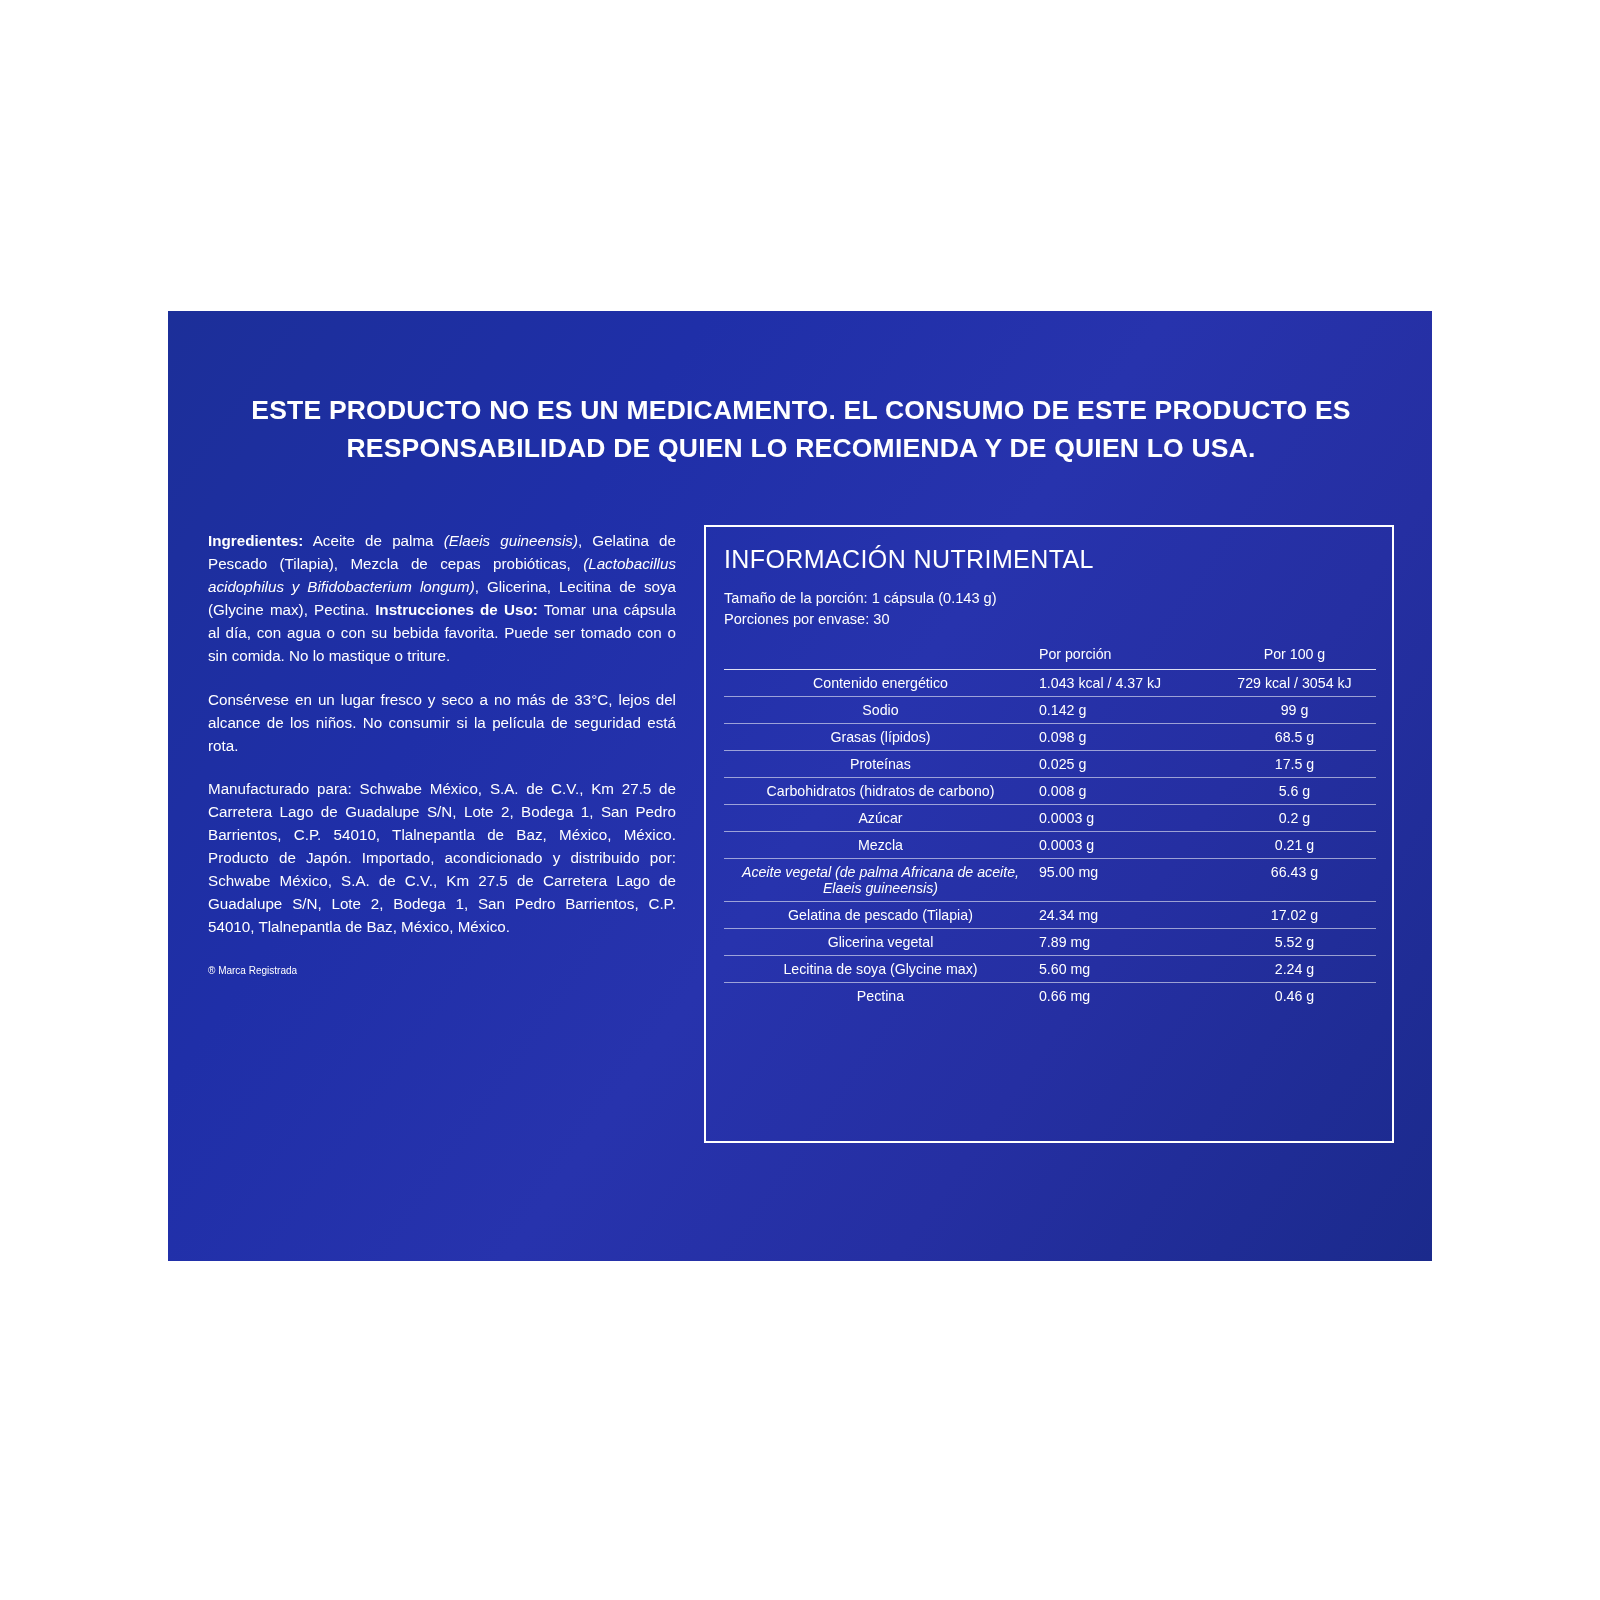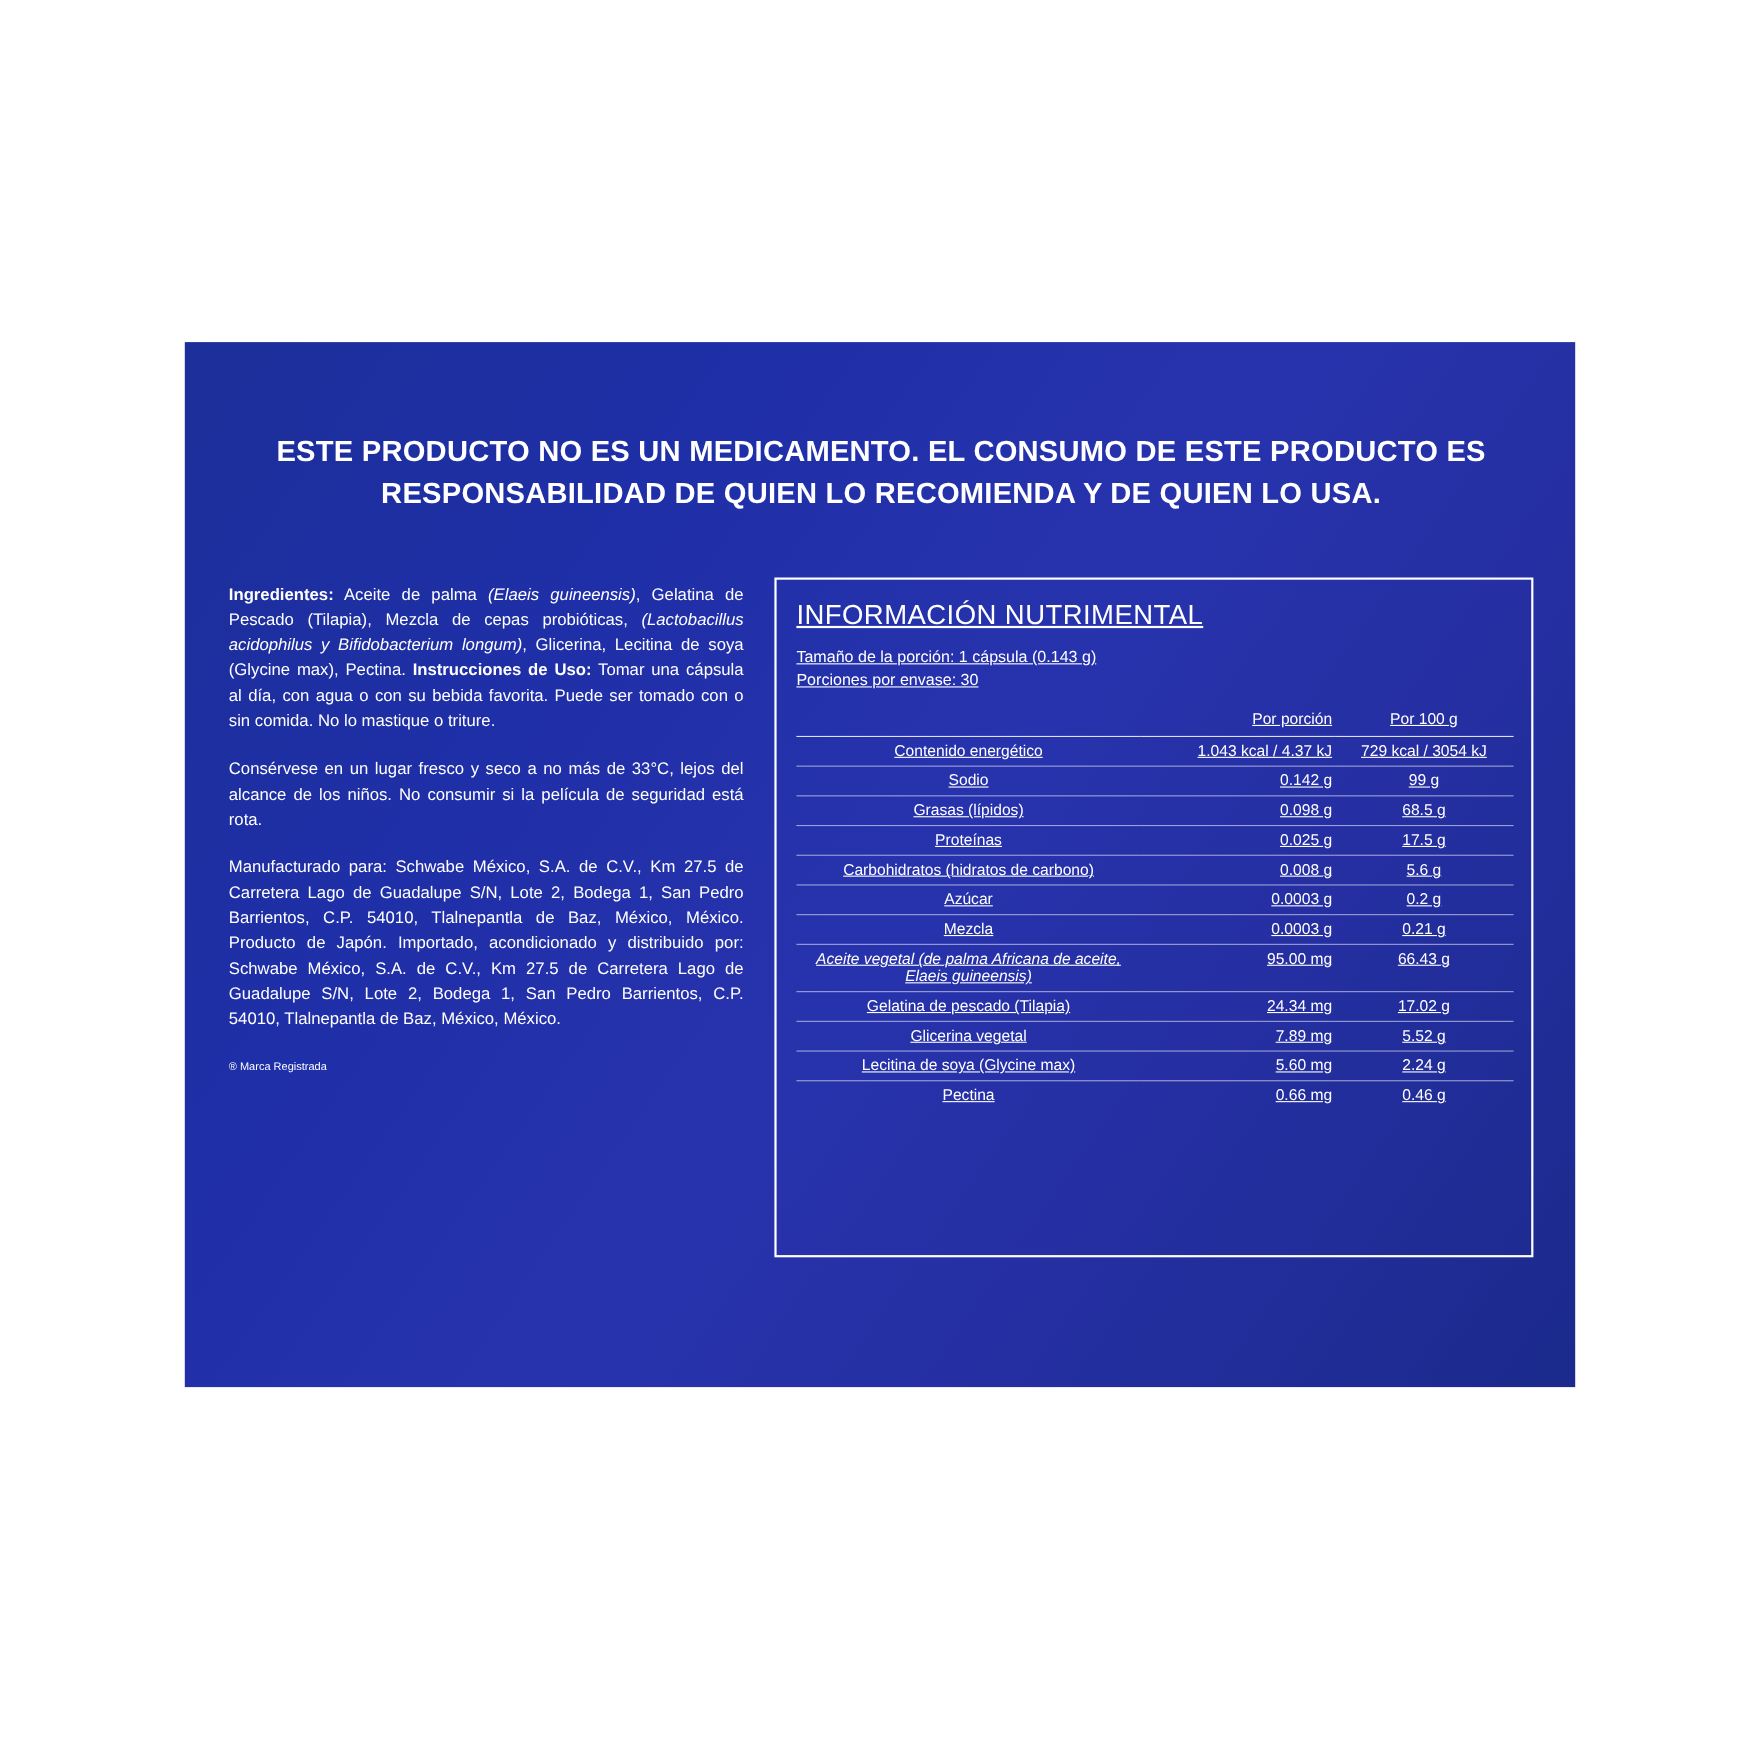--- a/index.html
+++ b/index.html
@@ -71,21 +71,20 @@
   
   .nutri-box {
     position: absolute;
     left: 536px;
     top: 214px;
     width: 690px;
     height: 618px;
     border: 2px solid #ffffff;
     box-sizing: border-box;
     padding: 18px 16px 22px 18px;
-    text-decoration: underline;
   }
   .nutri-title {
     font-size: 25px;
     letter-spacing: 0.4px;
     margin-bottom: 14px;
   }
   .serving-line {
     font-size: 14.6px;
     line-height: 1.42;
   }
@@ -105,21 +104,21 @@
     border-bottom: 1px solid rgba(255,255,255,0.85);
     padding-bottom: 7px;
   }
   table.nutri tbody tr {
     border-bottom: 1px solid rgba(255,255,255,0.55);
   }
   table.nutri tbody tr:last-child {
     border-bottom: none;
   }
   .c-name { text-align: center; width: 48%; }
-  .c-serv { text-align: right; width: 27%; }
+  .c-serv { text-align: left; width: 27%; }
   .c-100  { text-align: center; width: 25%; }
   .nowrap-small { font-size: 13.4px; }
   .ital { font-style: italic; }
 </style>
 </head>
 <body>
 
 <div class="label-panel">
 
   <div class="headline">ESTE PRODUCTO NO ES UN MEDICAMENTO. EL CONSUMO DE ESTE PRODUCTO ES RESPONSABILIDAD DE QUIEN LO RECOMIENDA Y DE QUIEN LO USA.</div>

